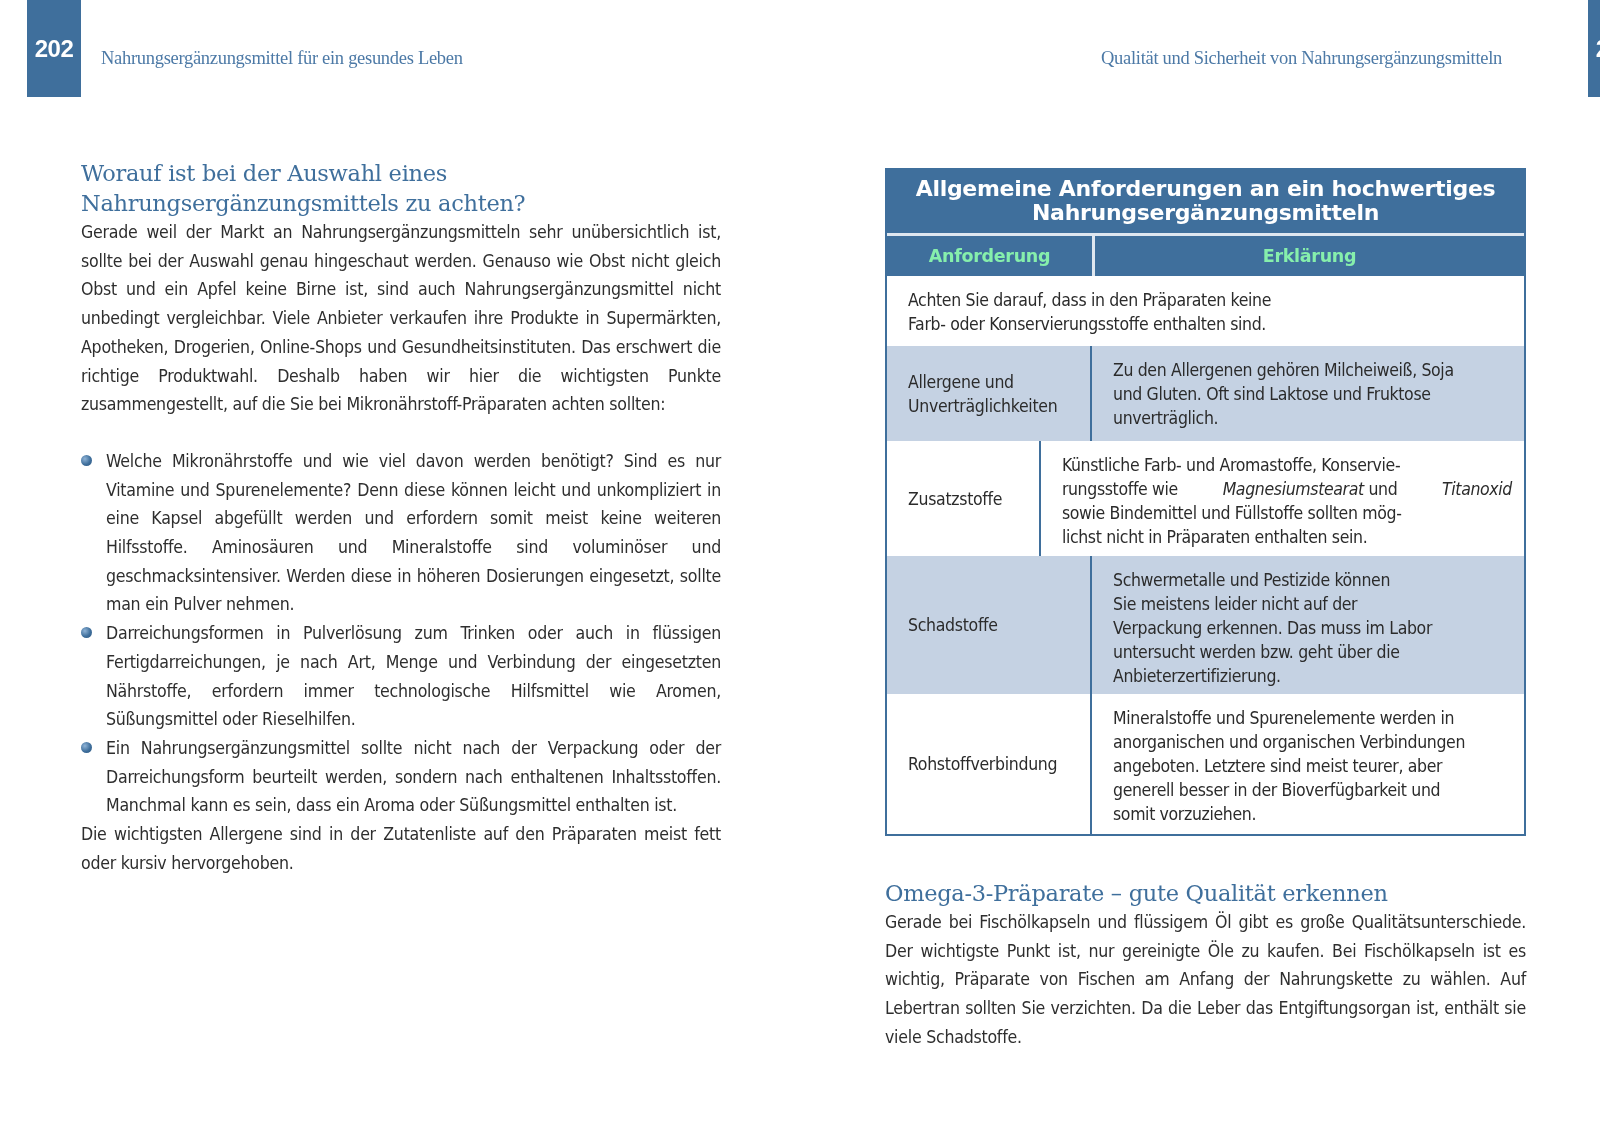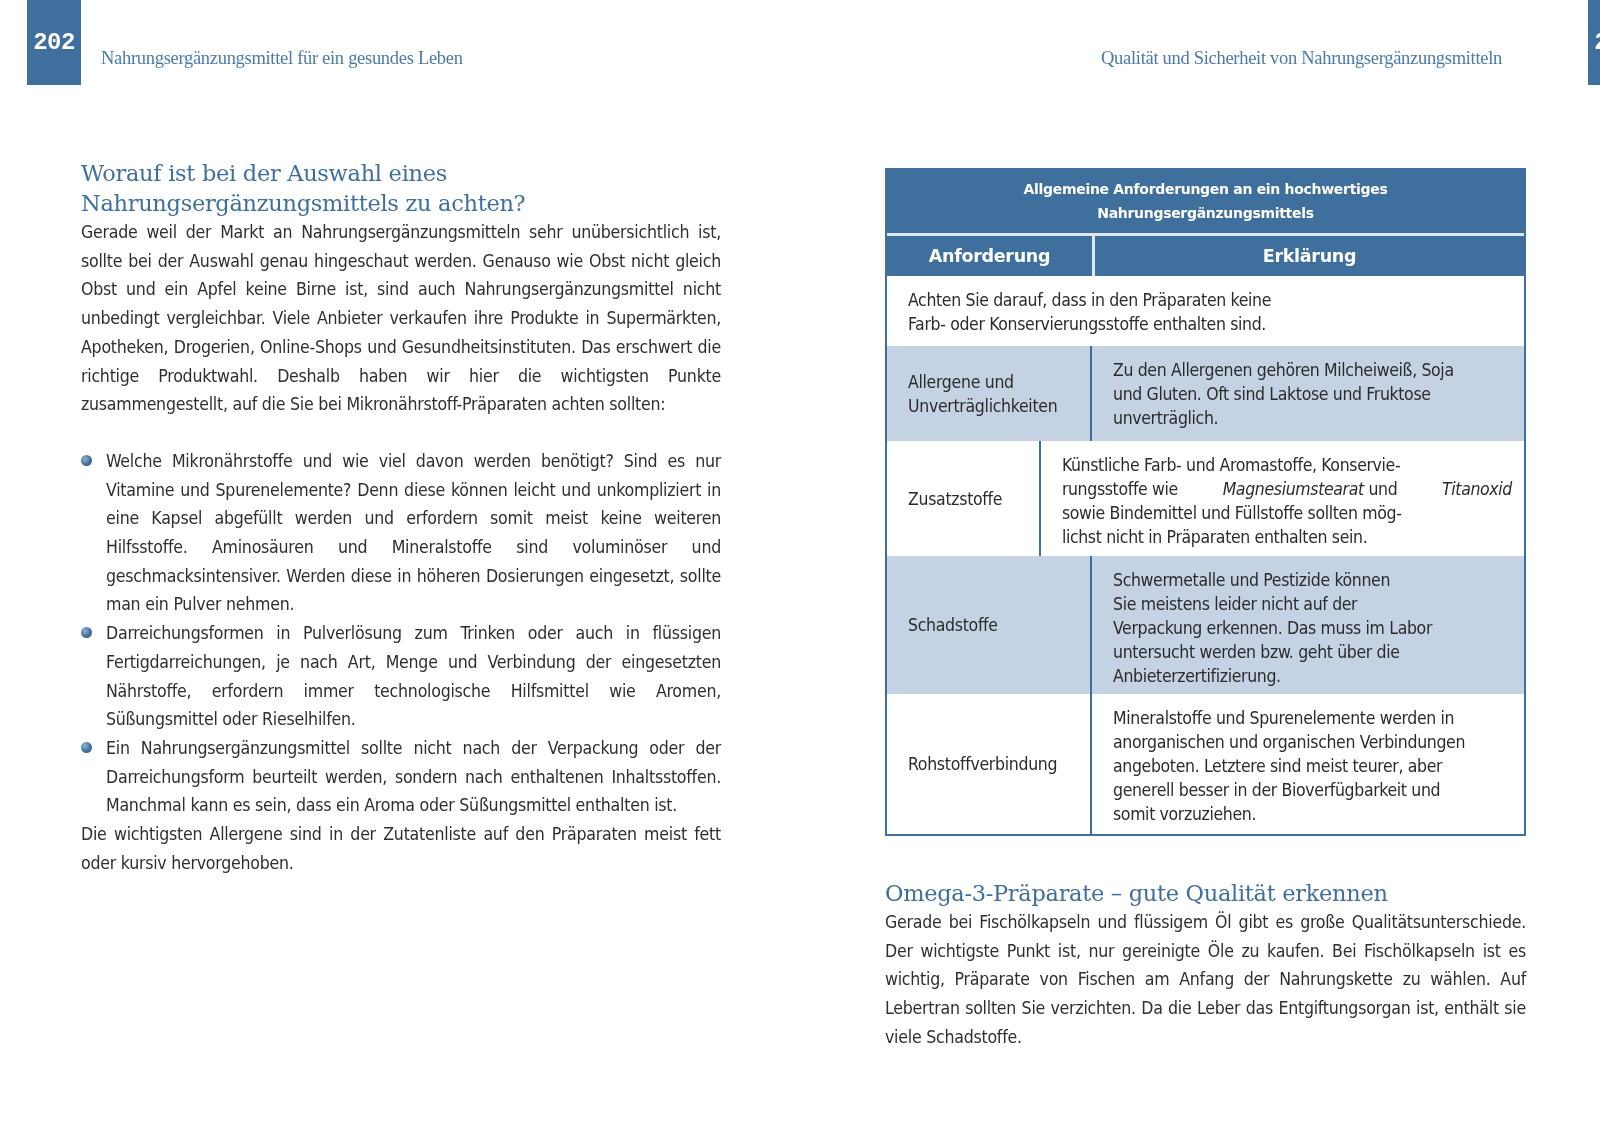--- a/index.html
+++ b/index.html
@@ -1,23 +1,23 @@
 <!DOCTYPE html>
 <html><head>
   <meta charset="utf-8">
   <style>
     html, body { margin: 0; padding: 0; background: #ffffff; }
     body {
       width: 1600px; height: 1135px; position: relative; overflow: hidden;
       font-family: "DejaVu Sans", sans-serif; color: #2b2b2b;
     }
     .page-tab {
-      position: absolute; top: 0; width: 54px; height: 85px;
+      position: absolute; top: 0; width: 54px; height: 97px;
       background: #3f6f9c; color: #ffffff;
-      font-family: Liberation Mono, monospace; font-weight: bold;
+      font-family: Liberation Sans, sans-serif; font-weight: bold;
       font-size: 24px; display: flex; align-items: center; justify-content: center;
       letter-spacing: -0.5px;
     }
     .page-tab.left { left: 27px; }
     .page-tab.right { left: 1588px; }
     .running-head {
       position: absolute; top: 48px; font-size: 18.5px; color: #4c79a6;
       font-family: Liberation Serif, serif; letter-spacing: -0.3px;
     }
     .running-head.left { left: 101px; }
@@ -41,24 +41,24 @@
       background: radial-gradient(circle at 35% 35%, #8fb3d6 0%, #3f6f9c 55%, #2c5680 100%);
     }
     .closing { }
 
     .req-table {
       position: absolute; left: 885px; top: 168px; width: 641px;
       border: 2px solid #3f6f9c; border-collapse: collapse; box-sizing: border-box;
     }
     .tbl-title {
       background: #3f6f9c; color: #ffffff; text-align: center;
-      font-size: 14px; font-weight: bold; line-height: 24px; padding: 7px 10px 8px;
+      font-size: 22px; font-weight: bold; line-height: 24px; padding: 7px 10px 8px;
       border-bottom: 3px solid #dfe7f0; letter-spacing: -0.3px;
     }
-    .tbl-head { display: flex; background: #3f6f9c; color: #ffffff; font-weight: bold; font-size: 17.5px; letter-spacing: -0.3px; }
+    .tbl-head { display: flex; background: #3f6f9c; color: #86efac; font-weight: bold; font-size: 17.5px; letter-spacing: -0.3px; }
     .tbl-head .c1 { width: 205px; text-align: center; padding: 10px 0; border-right: 3px solid #dfe7f0; }
     .tbl-head .c2 { flex: 1; text-align: center; padding: 10px 0; }
     .tbl-row { display: flex; }
     .tbl-row.shaded { background: #c5d2e3; }
     .tbl-row .c1 {
       width: 205px; padding: 0 0 0 21px; box-sizing: border-box; display: flex; align-items: center;
       border-right: 2px solid #3f6f9c; font-size: 17.5px; line-height: 24px; letter-spacing: -0.3px;
       font-family: "DejaVu Sans Condensed", "DejaVu Sans", sans-serif; font-stretch: condensed;
     }
     .tbl-row .c2 {
@@ -97,21 +97,21 @@
       <span class="bullet-dot"></span>
       <span>Ein Nahrungsergänzungsmittel sollte nicht nach der Verpackung oder der Darreichungsform beurteilt werden, sondern nach enthaltenen Inhaltsstoffen. Manchmal kann es sein, dass ein Aroma oder Süßungs­mittel enthalten ist.</span>
     </li>
   </ul>
   <p class="body-text closing">Die wichtigsten Allergene sind in der Zutatenliste auf den Präparaten meist fett oder kursiv hervorgehoben.</p>
 </div>
 
 <div class="req-table">
   <div class="tbl-title">
     <span>Allgemeine Anforderungen an ein hochwertiges</span><br>
-    <span>Nahrungsergänzungsmittels</span>
+    <span>Nahrungsergänzungsmitteln</span>
   </div>
   <div class="tbl-head">
     <div class="c1">Anforderung</div>
     <div class="c2">Erklärung</div>
   </div>
 
   <div class="tbl-row" style="height:70px">
     <div class="c2">
       <span class="line">Achten Sie darauf, dass in den Präparaten keine</span>
       <span class="line">Farb- oder Konservierungsstoffe enthalten sind.</span>

